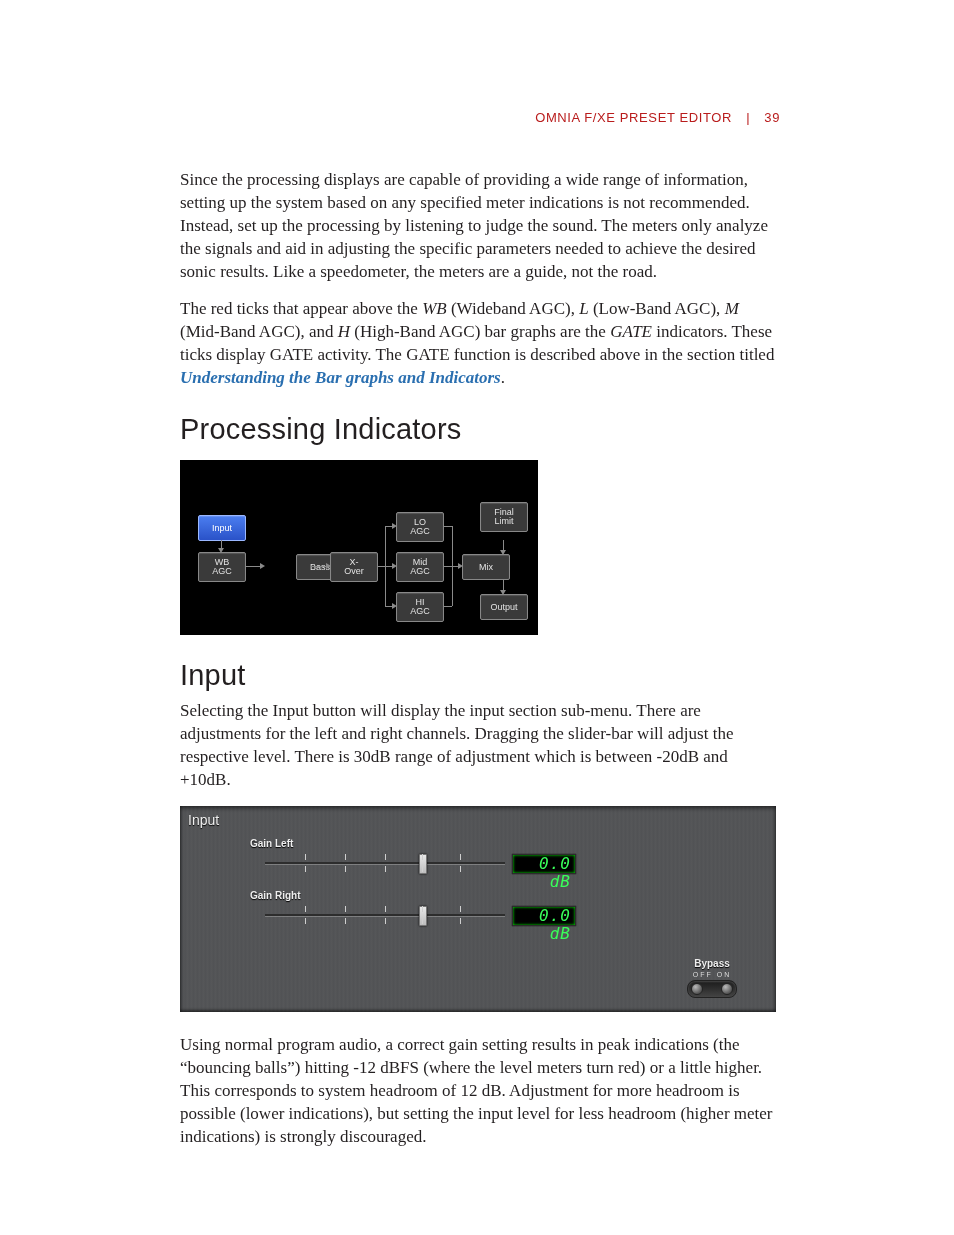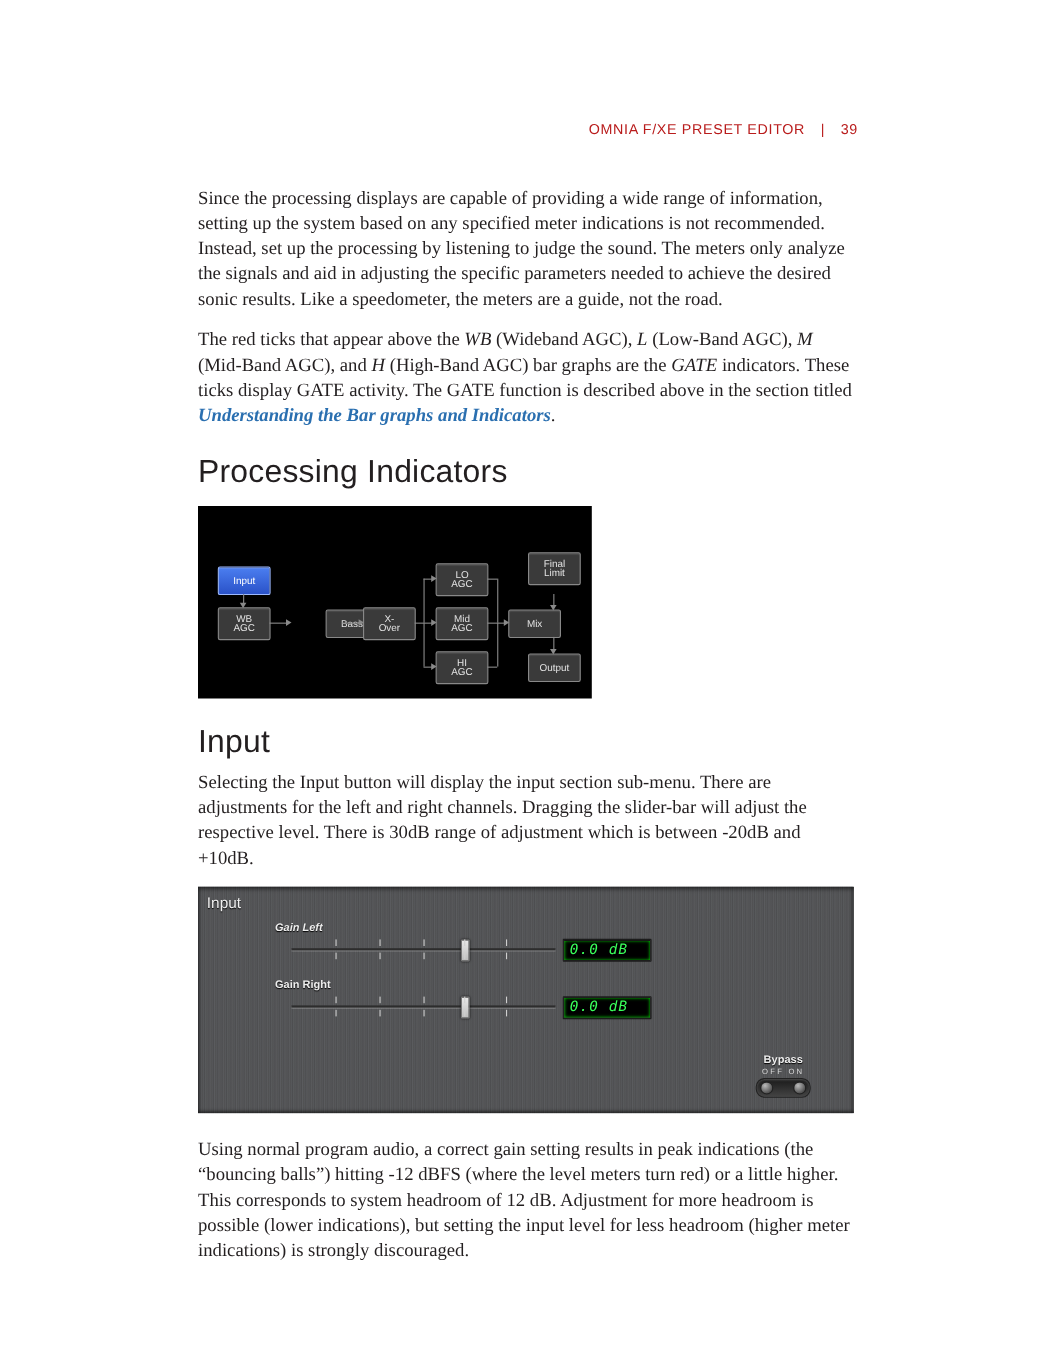--- a/index.html
+++ b/index.html
@@ -140,25 +140,25 @@
     border: 1px solid #777; border-radius: 1px;
     box-shadow: 0 0 2px #000;
   }
   .readout {
     position: absolute;
     width: 58px; height: 18px;
     background: #000;
     border: 1px solid #2b2b2b;
     color: #39ff5a;
     font-family: "Lucida Console", Menlo, monospace;
-    font-size: 13px;
+    font-size: 16px;
     font-style: italic;
     letter-spacing: 1px;
     text-align: right;
-    padding-right: 20px;
+    padding-right: 4px;
     line-height: 18px;
     box-shadow: inset 0 0 3px #0f0, 0 0 1px #000;
   }
   .bypass {
     position: absolute;
     right: 30px; bottom: 14px;
     width: 68px;
     text-align: center;
   }
   .bypass .cap {
@@ -261,21 +261,21 @@
 
   </div>
 
   <h2 class="section">Input</h2>
 
   <p class="body">Selecting the Input button will display the input section sub-menu. There are adjustments for the left and right channels. Dragging the slider-bar will adjust the respective level. There is 30dB range of adjustment which is between -20dB and +10dB.</p>
 
   <div class="panel">
     <div class="title">Input</div>
 
-    <div class="lbl" style="left:70px; top:32px;font-style:italic;">Gain Left</div>
+    <div class="lbl" style="left:70px; top:32px;">Gain Left</div>
     <div class="slider" style="left:85px; top:46px;">
       <div class="track"></div>
       <div class="thumb" style="left:154px;"></div>
       <div class="tick top" style="left:40px;"></div>
         <div class="tick bot" style="left:40px;"></div>
       <div class="tick top" style="left:80px;"></div>
         <div class="tick bot" style="left:80px;"></div>
       <div class="tick top" style="left:120px;"></div>
         <div class="tick bot" style="left:120px;"></div>
       <div class="tick top" style="left:157px;"></div>

